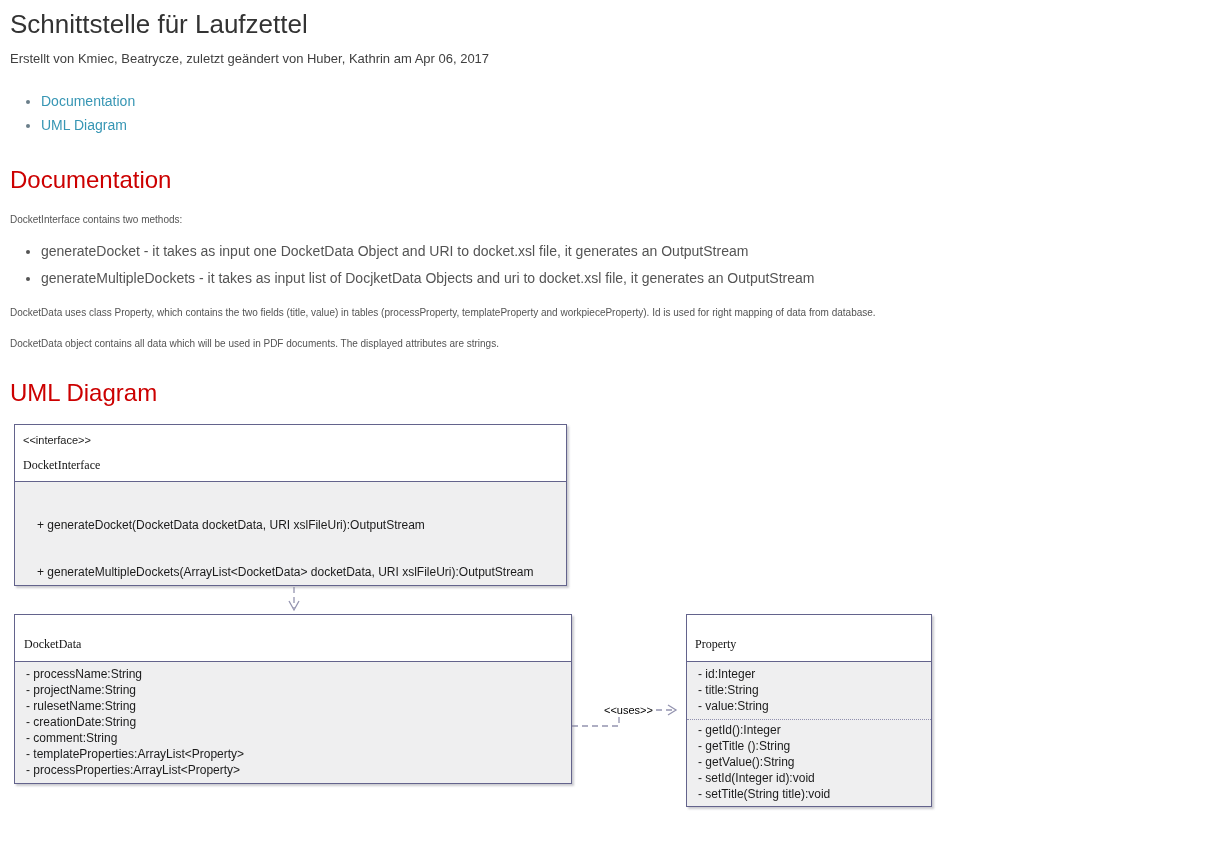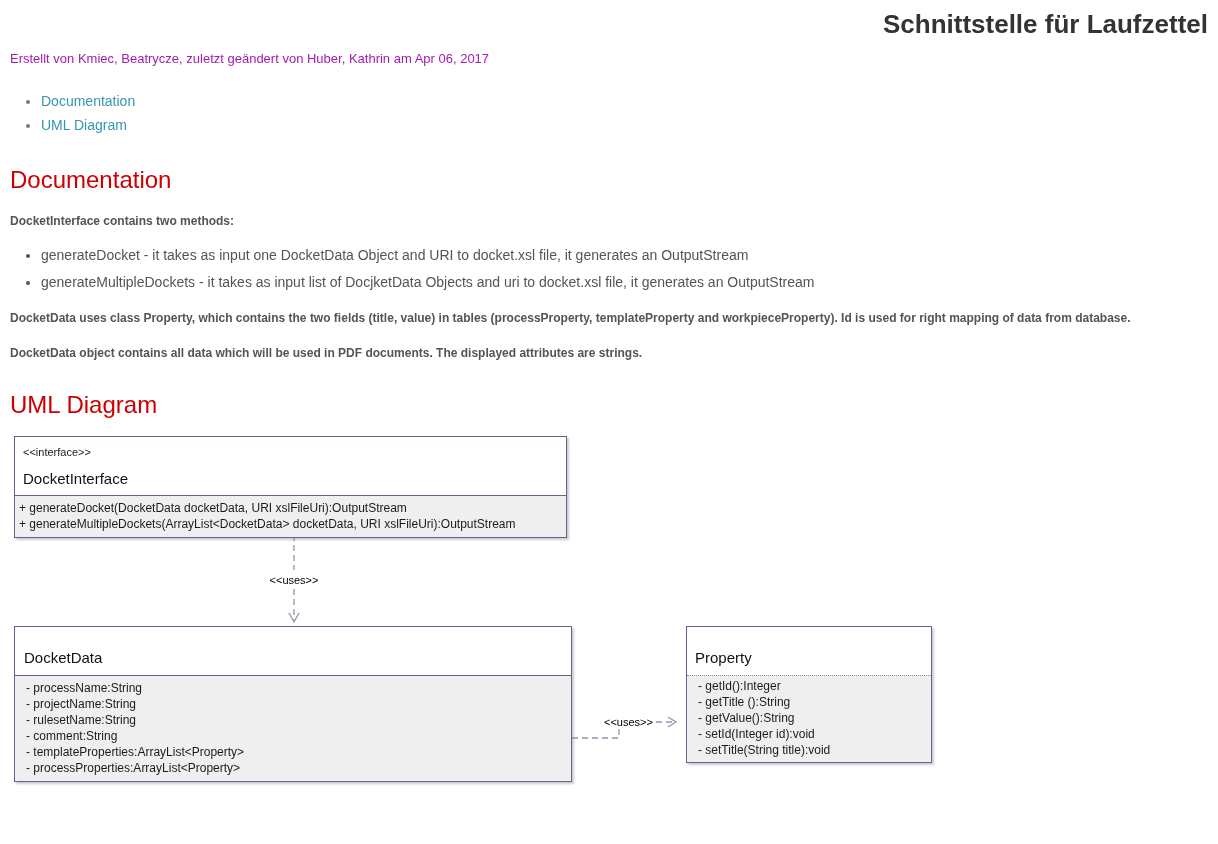--- a/index.html
+++ b/index.html
@@ -7,29 +7,28 @@
   body {
     width: 1218px;
     min-height: 844px;
     padding: 6px 10px 10px 10px;
     font-family: "Liberation Sans", "DejaVu Sans", sans-serif;
     color: #545454;
   }
   
   .page-title {
     font-size: 26px;
-    font-weight: 700;
+    font-weight: 400;
     color: #333;
     line-height: 1.25;
     margin: 2px 0 10px 0;
-    text-align: right;
   }
   .byline {
     font-size: 13px;
-    color: #a21caf;
+    color: #404040;
     margin: 0 0 27px 0;
   }
   
   ul.toc-list {
     list-style: disc;
     padding-left: 31px;
     margin: 0 0 33px 0;
     color: #6a7e8a;
   }
   ul.toc-list li { margin: 0 0 8px 0; font-size: 14px; }
@@ -40,24 +39,23 @@
   }
   
   h2.section-heading {
     font-size: 24px;
     font-weight: 400;
     color: var(--heading-red, #cc0000);
     margin: 0 0 16px 0;
     line-height: 1.2;
   }
   p.body-text {
-    font-size: 12px;
+    font-size: 10px;
     line-height: 1.95;
     margin: 0 0 11px 0;
-    font-weight: bold;
   }
   ul.method-list {
     list-style: disc;
     padding-left: 31px;
     margin: 0 0 15px 0;
   }
   ul.method-list li { margin: 0 0 7px 0; font-size: 14px; line-height: 1.45; }
   p.pre-uml { margin-bottom: 26px; }
   h2.uml-heading { margin-bottom: 11px; }
   
@@ -69,38 +67,38 @@
   .uml-box {
     position: absolute;
     background: #6d28d9;
     border: 1px solid var(--box-border, #63638c);
     box-shadow: 2px 2px 2px rgba(140,140,150,0.45);
     font-size: 12px;
     color: #1b1b1b;
   }
   .uml-box .box-header { padding: 9px 8px 8px 8px; background: #fff; }
   .uml-box .stereotype { font-size: 11px; color: #1b1b1b; }
-  .uml-box .class-name { font-size: 15px; color: #111; }
+  .uml-box .class-name { font-size: 12px; color: #111; font-family: Liberation Serif, serif; }
   .uml-box .box-header .class-name { margin-top: 12px; }
   .uml-box .box-section {
     background: var(--box-section-bg, #efeff0);
     border-top: 1px solid var(--box-border, #63638c);
     padding: 4px 0 5px 0;
   }
   .uml-box .box-section.dotted-top {
     border-top: 1px dotted #8f8fae;
     padding: 2px 0 4px 0;
   }
   .uml-box .row {
     line-height: 16px;
     padding-left: 11px;
     white-space: nowrap;
   }
   .box-interface { left: 4px; top: 5px; width: 553px; }
-  .box-interface .box-section .row { padding-left: 4px; }
+  .box-interface .box-section .row { padding-left: 22px; margin-top: 31px; }
   .box-docketdata { left: 4px; top: 195px; width: 558px; }
   .box-docketdata .box-header { padding: 10px 8px 9px 9px; }
   .box-property { left: 676px; top: 195px; width: 246px; }
   .box-property .box-header { padding: 10px 8px 9px 8px; }
   
   svg.arrow-layer {
     position: absolute;
     left: 0; top: 0;
     width: 940px; height: 434px;
     pointer-events: none;
@@ -174,31 +172,37 @@
   </div>
 
   <div class="uml-box box-docketdata">
     <div class="box-header">
       <div class="class-name">DocketData</div>
     </div>
     <div class="box-section">
         <div class="row">- processName:String</div>
         <div class="row">- projectName:String</div>
         <div class="row">- rulesetName:String</div>
+        <div class="row">- creationDate:String</div>
         <div class="row">- comment:String</div>
         <div class="row">- templateProperties:ArrayList&lt;Property&gt;</div>
         <div class="row">- processProperties:ArrayList&lt;Property&gt;</div>
       </div>
 
   </div>
 
   <div class="uml-box box-property">
     <div class="box-header">
       <div class="class-name">Property</div>
     </div>
+    <div class="box-section">
+        <div class="row">- id:Integer</div>
+        <div class="row">- title:String</div>
+        <div class="row">- value:String</div>
+      </div>
     <div class="box-section dotted-top">
         <div class="row">- getId():Integer</div>
         <div class="row">- getTitle ():String</div>
         <div class="row">- getValue():String</div>
         <div class="row">- setId(Integer id):void</div>
         <div class="row">- setTitle(String title):void</div>
       </div>
   </div>
 
 </div>

